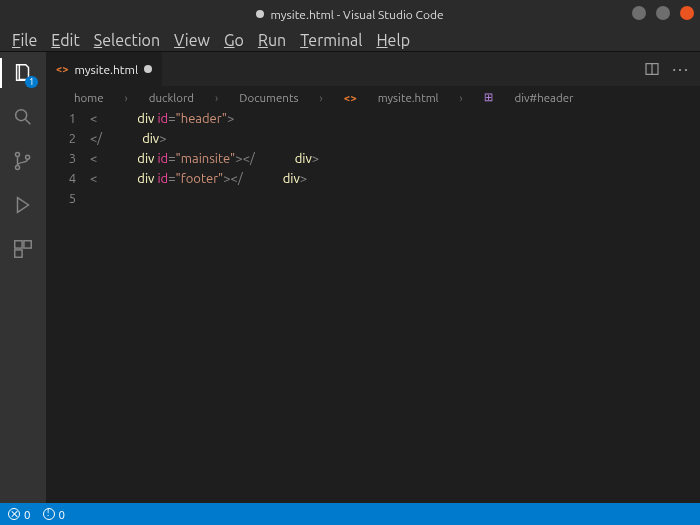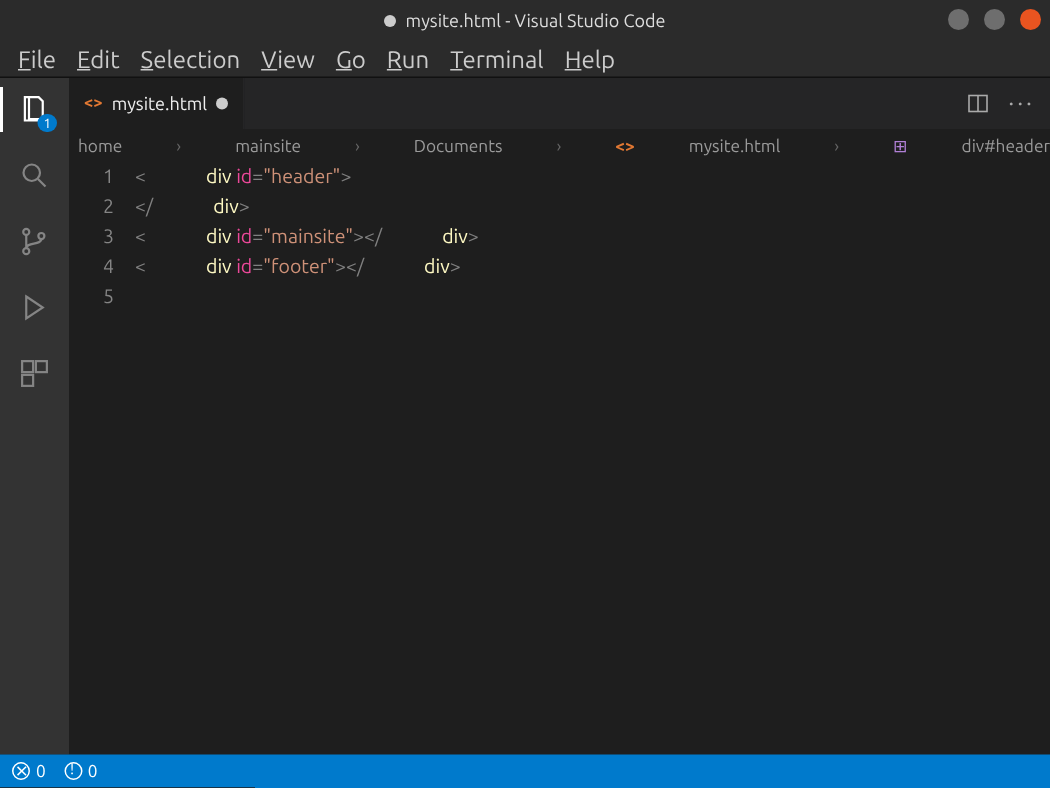--- a/index.html
+++ b/index.html
@@ -30,21 +30,21 @@
   .badge { position:absolute; bottom:-2px; right:-2px; background:#007acc; color:#fff; font-size:9px; border-radius:8px; padding:0 4px; line-height:12px;}
 
   .editor-area { flex:1; display:flex; flex-direction:column; background:#1e1e1e; }
 
   .tabbar { height:34px; background:#252526; display:flex; align-items:stretch; }
   .tab { display:flex; align-items:center; background:#1e1e1e; padding:0 10px; font-size:12px; color:#eee; gap:6px; border-right:1px solid #252526;}
   .tab .file-icon { color:#e37933; font-weight:bold; font-size:11px;}
   .tab .dirty { width:8px; height:8px; border-radius:50%; background:#ccc; display:inline-block;}
   .tab-actions { margin-left:auto; display:flex; align-items:center; gap:12px; padding:0 10px; color:#aaa;}
 
-  .breadcrumb { height:22px; display:flex; align-items:center; font-size:11.5px; color:#9a9a9a; padding-left:6px; gap:21px;justify-content:space-between;}
+  .breadcrumb { height:22px; display:flex; align-items:center; font-size:11.5px; color:#9a9a9a; padding-left:28px; gap:21px;}
   .breadcrumb .chev { color:#666; }
   .breadcrumb .file-icon { color:#e37933; font-weight:bold;}
   .breadcrumb .sym-icon { color:#b180d7;}
 
   .code { flex:1; display:flex; font-family: "Consolas","Ubuntu Mono",monospace; font-size:13px; line-height:20px; }
   .gutter { width:44px; text-align:right; color:#858585; padding-right:14px; user-select:none;}
   .code-lines { flex:1; position:relative; }
   .line { height:20px; white-space:pre; }
   .hl-line { background:#2a2a2a; position:relative;}
   .hl-line::after { content:""; position:absolute; inset:0; border:1px solid #3a3a3a; pointer-events:none;}
@@ -148,21 +148,21 @@
             <rect x="3" y="4" width="18" height="16"></rect>
             <line x1="12" y1="4" x2="12" y2="20"></line>
           </svg>
         <span style="font-size:16px;letter-spacing:2px;">···</span>
       </div>
     </div>
 
     <div class="breadcrumb">
       <span>home</span>
         <span class="chev">›</span>
-      <span>mainsite</span>
+      <span>ducklord</span>
         <span class="chev">›</span>
       <span>Documents</span>
         <span class="chev">›</span>
       <span class="file-icon">&lt;&gt;</span>
       <span>mysite.html</span>
         <span class="chev">›</span>
       <span class="sym-icon">⊞</span>
       <span>div#header</span>
     </div>
 

